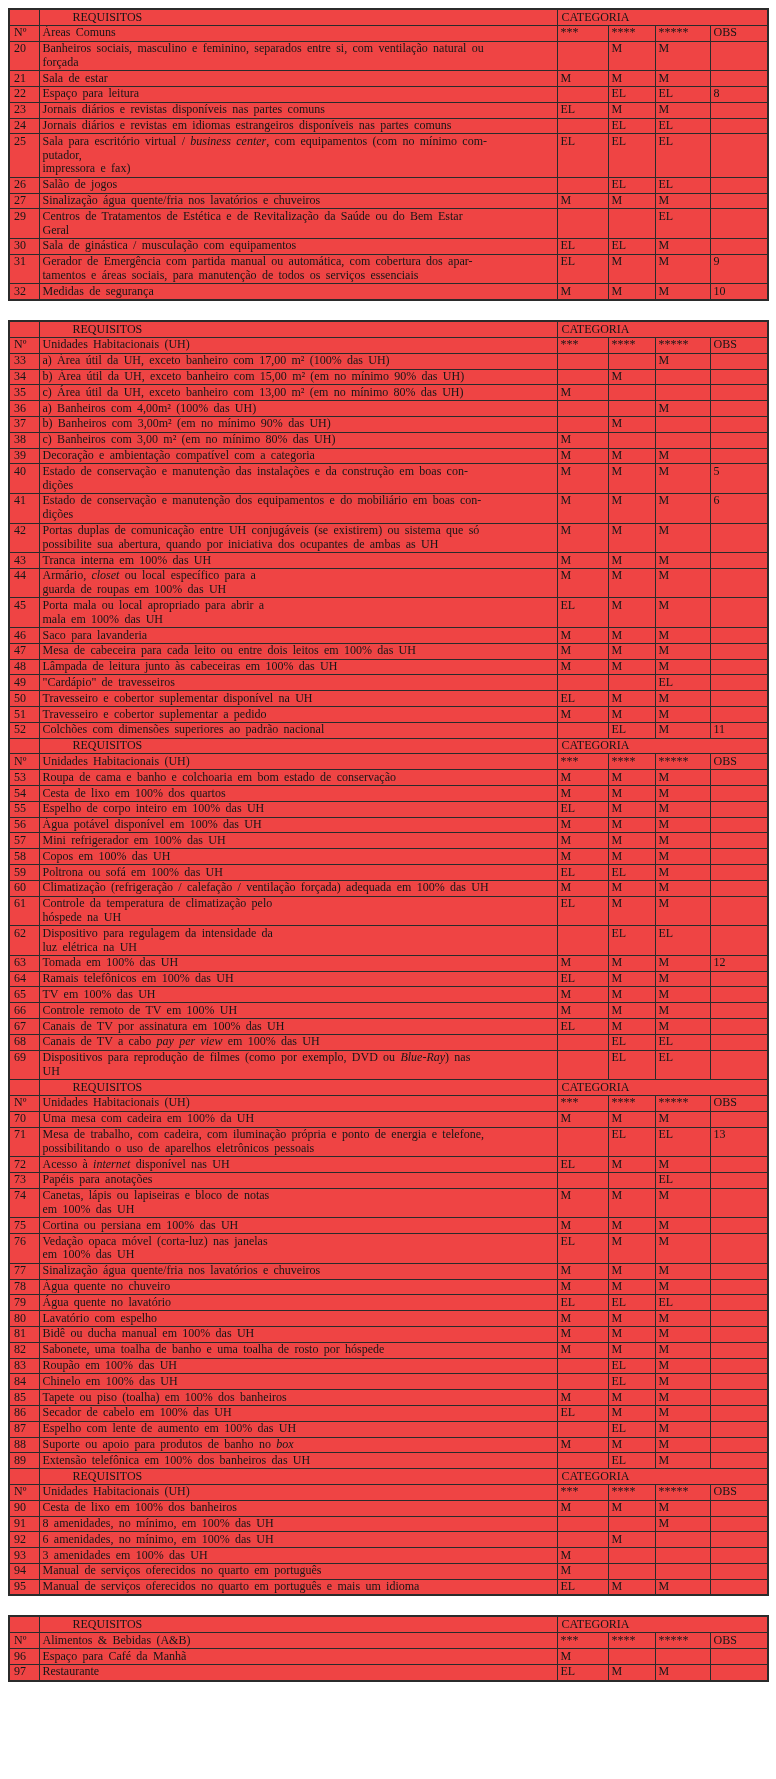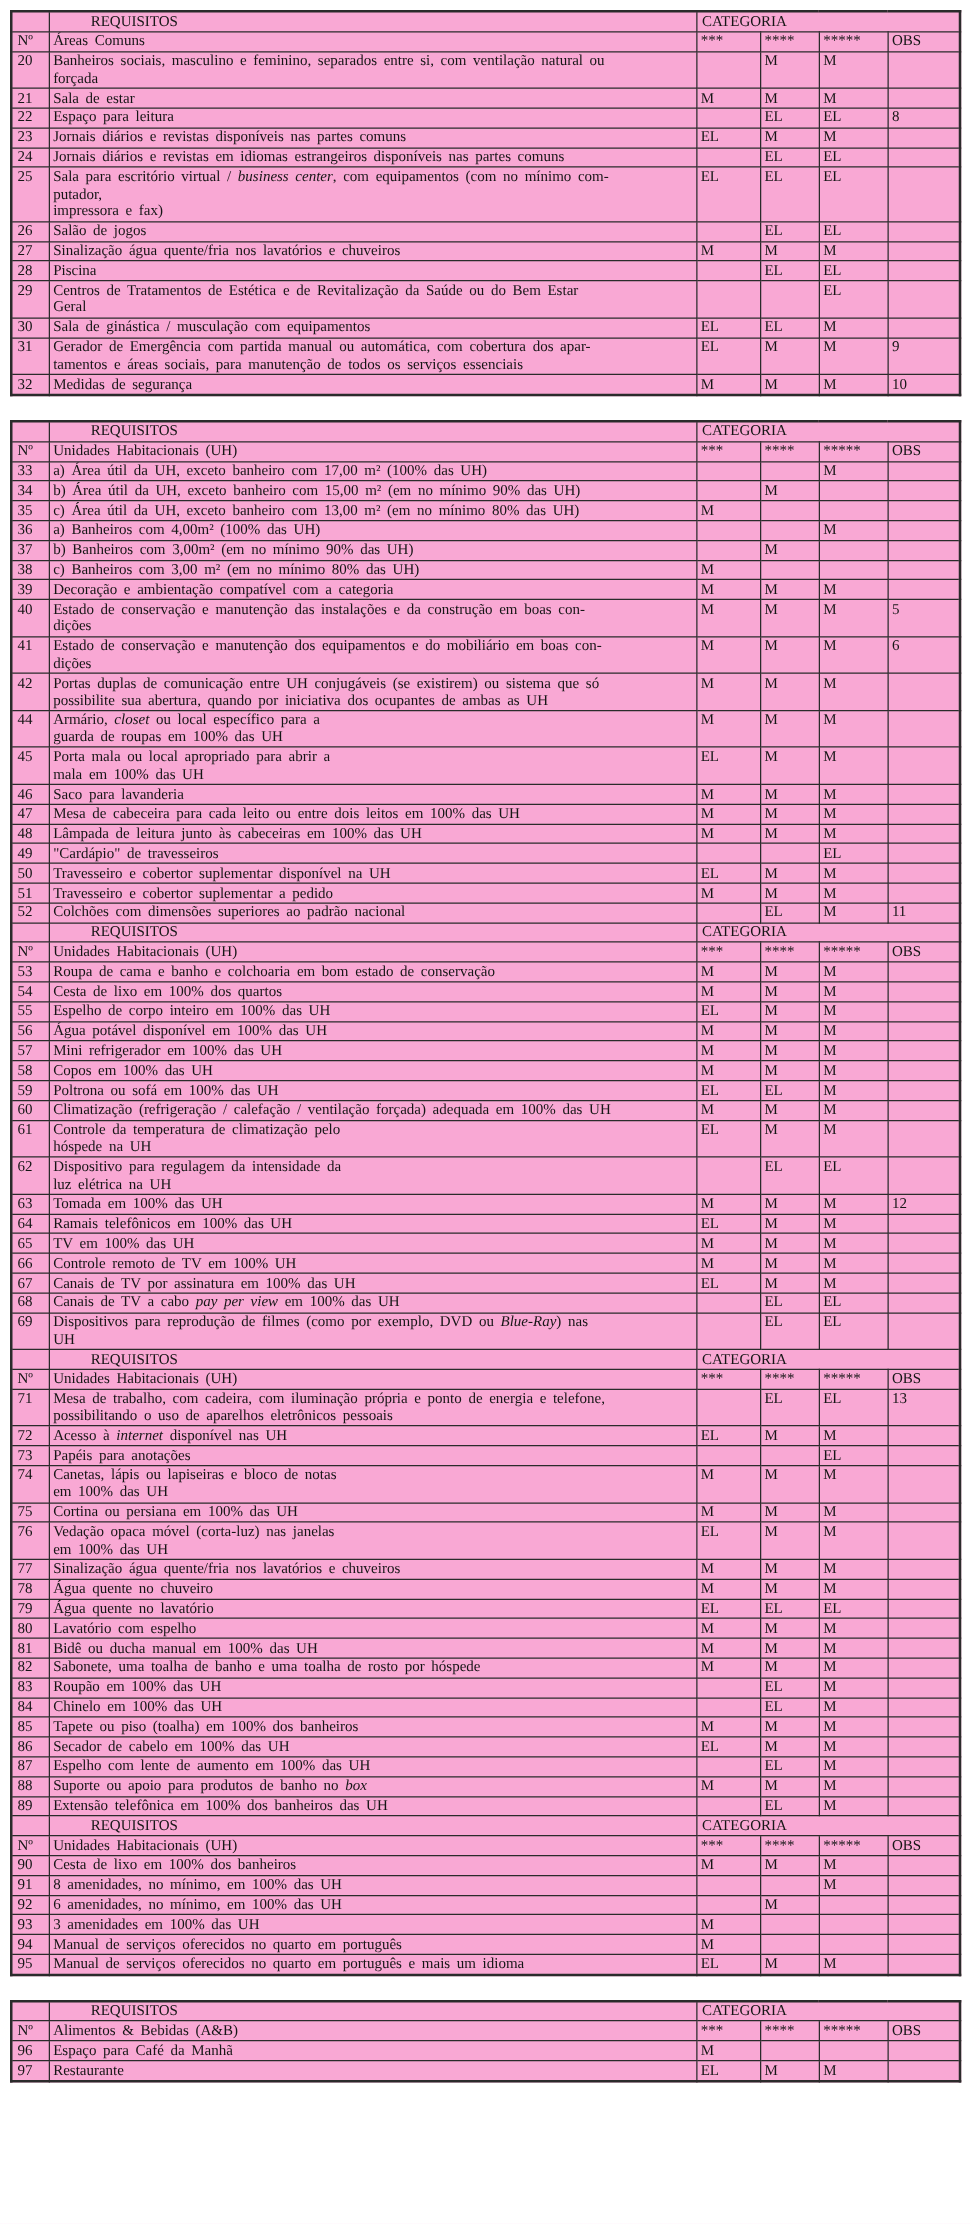--- a/index.html
+++ b/index.html
@@ -15,21 +15,21 @@
     color: #161616;
   }
   .page {
     padding: 8px 0 0 8px;
   }
   table.req-table {
     border-collapse: collapse;
     table-layout: fixed;
     width: 759px;
     border: 2px solid #2b2b2b;
-    background: #f9a8d4;
+    background: #ef4444;
   }
   table.req-table.gap-after { margin-bottom: 19px; }
   td {
     border: 1px solid #2b2b2b;
     vertical-align: top;
     font-size: 12px;
     line-height: 13.8px;
     padding: 0.5px 3px 0.5px 3px;
     overflow: hidden;
     white-space: normal;
@@ -133,28 +133,20 @@
         </tr>
         <tr>
           <td class="num-cell">27</td>
           <td class="req-text">Sinalização água quente/fria nos lavatórios e chuveiros</td>
           <td class="star-cell">M</td>
           <td class="star-cell">M</td>
           <td class="star-cell">M</td>
           <td class="obs-cell"></td>
         </tr>
         <tr>
-          <td class="num-cell">28</td>
-          <td class="req-text">Piscina</td>
-          <td class="star-cell"></td>
-          <td class="star-cell">EL</td>
-          <td class="star-cell">EL</td>
-          <td class="obs-cell"></td>
-        </tr>
-        <tr>
           <td class="num-cell">29</td>
           <td class="req-text">Centros de Tratamentos de Estética e de Revitalização da Saúde ou do Bem Estar<br>Geral</td>
           <td class="star-cell"></td>
           <td class="star-cell"></td>
           <td class="star-cell">EL</td>
           <td class="obs-cell"></td>
         </tr>
         <tr>
           <td class="num-cell">30</td>
           <td class="req-text">Sala de ginástica / musculação com equipamentos</td>
@@ -278,20 +270,28 @@
         </tr>
         <tr>
           <td class="num-cell">42</td>
           <td class="req-text">Portas duplas de comunicação entre UH conjugáveis (se existirem) ou sistema que só<br>possibilite sua abertura, quando por iniciativa dos ocupantes de ambas as UH</td>
           <td class="star-cell">M</td>
           <td class="star-cell">M</td>
           <td class="star-cell">M</td>
           <td class="obs-cell"></td>
         </tr>
         <tr>
+          <td class="num-cell">43</td>
+          <td class="req-text">Tranca interna em 100% das UH</td>
+          <td class="star-cell">M</td>
+          <td class="star-cell">M</td>
+          <td class="star-cell">M</td>
+          <td class="obs-cell"></td>
+        </tr>
+        <tr>
           <td class="num-cell">44</td>
           <td class="req-text">Armário, <i>closet</i> ou local específico para a<br>guarda de roupas em 100% das UH</td>
           <td class="star-cell">M</td>
           <td class="star-cell">M</td>
           <td class="star-cell">M</td>
           <td class="obs-cell"></td>
         </tr>
         <tr>
           <td class="num-cell">45</td>
           <td class="req-text">Porta mala ou local apropriado para abrir a<br>mala em 100% das UH</td>
@@ -510,20 +510,28 @@
           <td class="req-header-label">REQUISITOS</td>
           <td class="cat-header-label" colspan="4">CATEGORIA</td>
         </tr>
         <tr>
           <td class="num-cell">Nº</td>
           <td class="req-text">Unidades Habitacionais (UH)</td>
           <td class="star-cell">***</td>
           <td class="star-cell">****</td>
           <td class="star-cell">*****</td>
           <td class="obs-cell">OBS</td>
+        </tr>
+        <tr>
+          <td class="num-cell">70</td>
+          <td class="req-text">Uma mesa com cadeira em 100% da UH</td>
+          <td class="star-cell">M</td>
+          <td class="star-cell">M</td>
+          <td class="star-cell">M</td>
+          <td class="obs-cell"></td>
         </tr>
         <tr>
           <td class="num-cell">71</td>
           <td class="req-text">Mesa de trabalho, com cadeira, com iluminação própria e ponto de energia e telefone,<br>possibilitando o uso de aparelhos eletrônicos pessoais</td>
           <td class="star-cell"></td>
           <td class="star-cell">EL</td>
           <td class="star-cell">EL</td>
           <td class="obs-cell">13</td>
         </tr>
         <tr>

